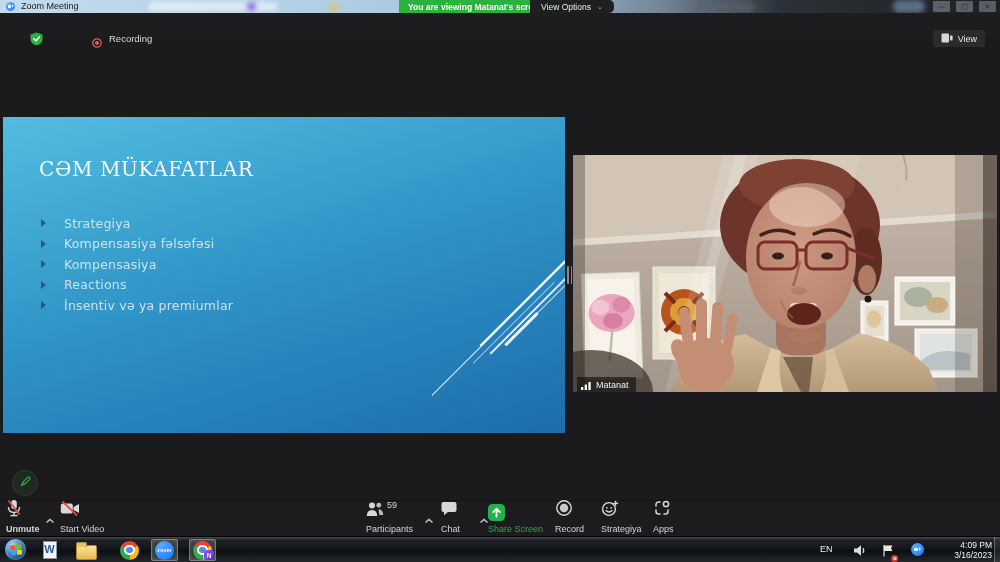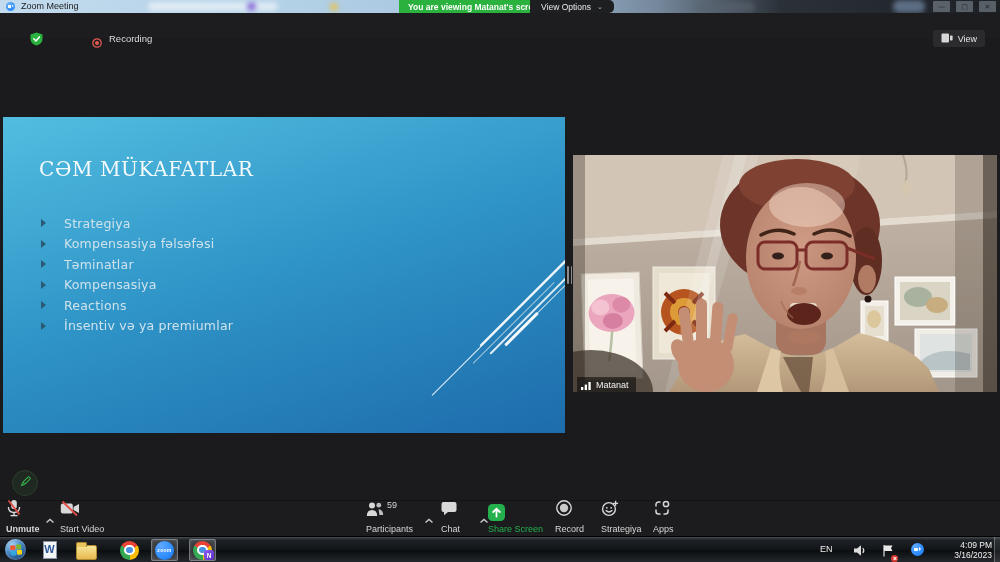--- a/index.html
+++ b/index.html
@@ -158,24 +158,20 @@
       <li>
           <span class="arr"></span>
           <span class="btxt">Strategiya</span>
         </li>
       <li>
           <span class="arr"></span>
           <span class="btxt">Kompensasiya fəlsəfəsi</span>
         </li>
       <li>
           <span class="arr"></span>
-          <span class="btxt">Təminatlar</span>
-        </li>
-      <li>
-          <span class="arr"></span>
           <span class="btxt">Kompensasiya</span>
         </li>
       <li>
           <span class="arr"></span>
           <span class="btxt">Reactions</span>
         </li>
       <li>
           <span class="arr"></span>
           <span class="btxt">İnsentiv və ya premiumlar</span>
         </li>

